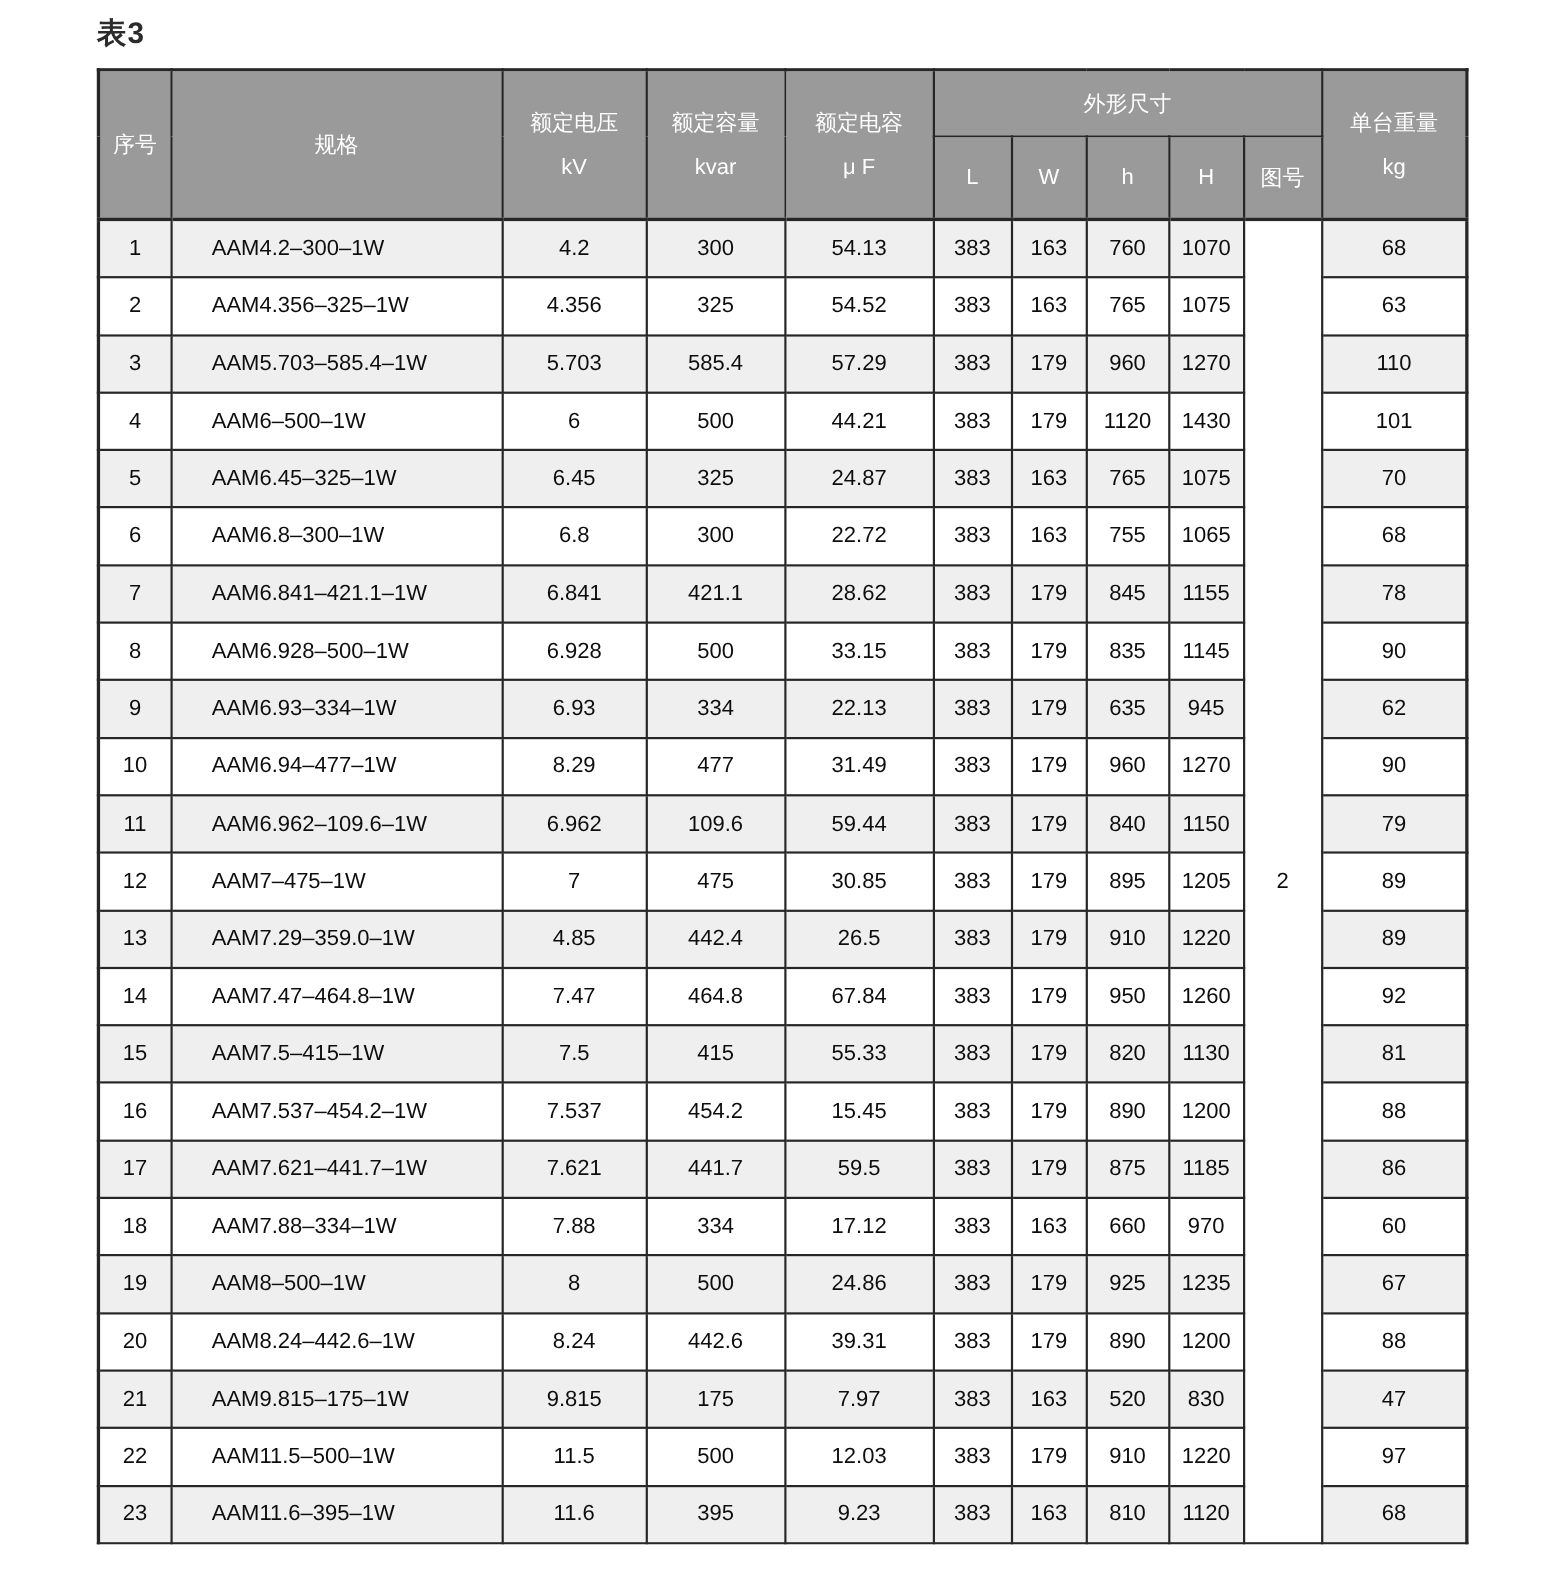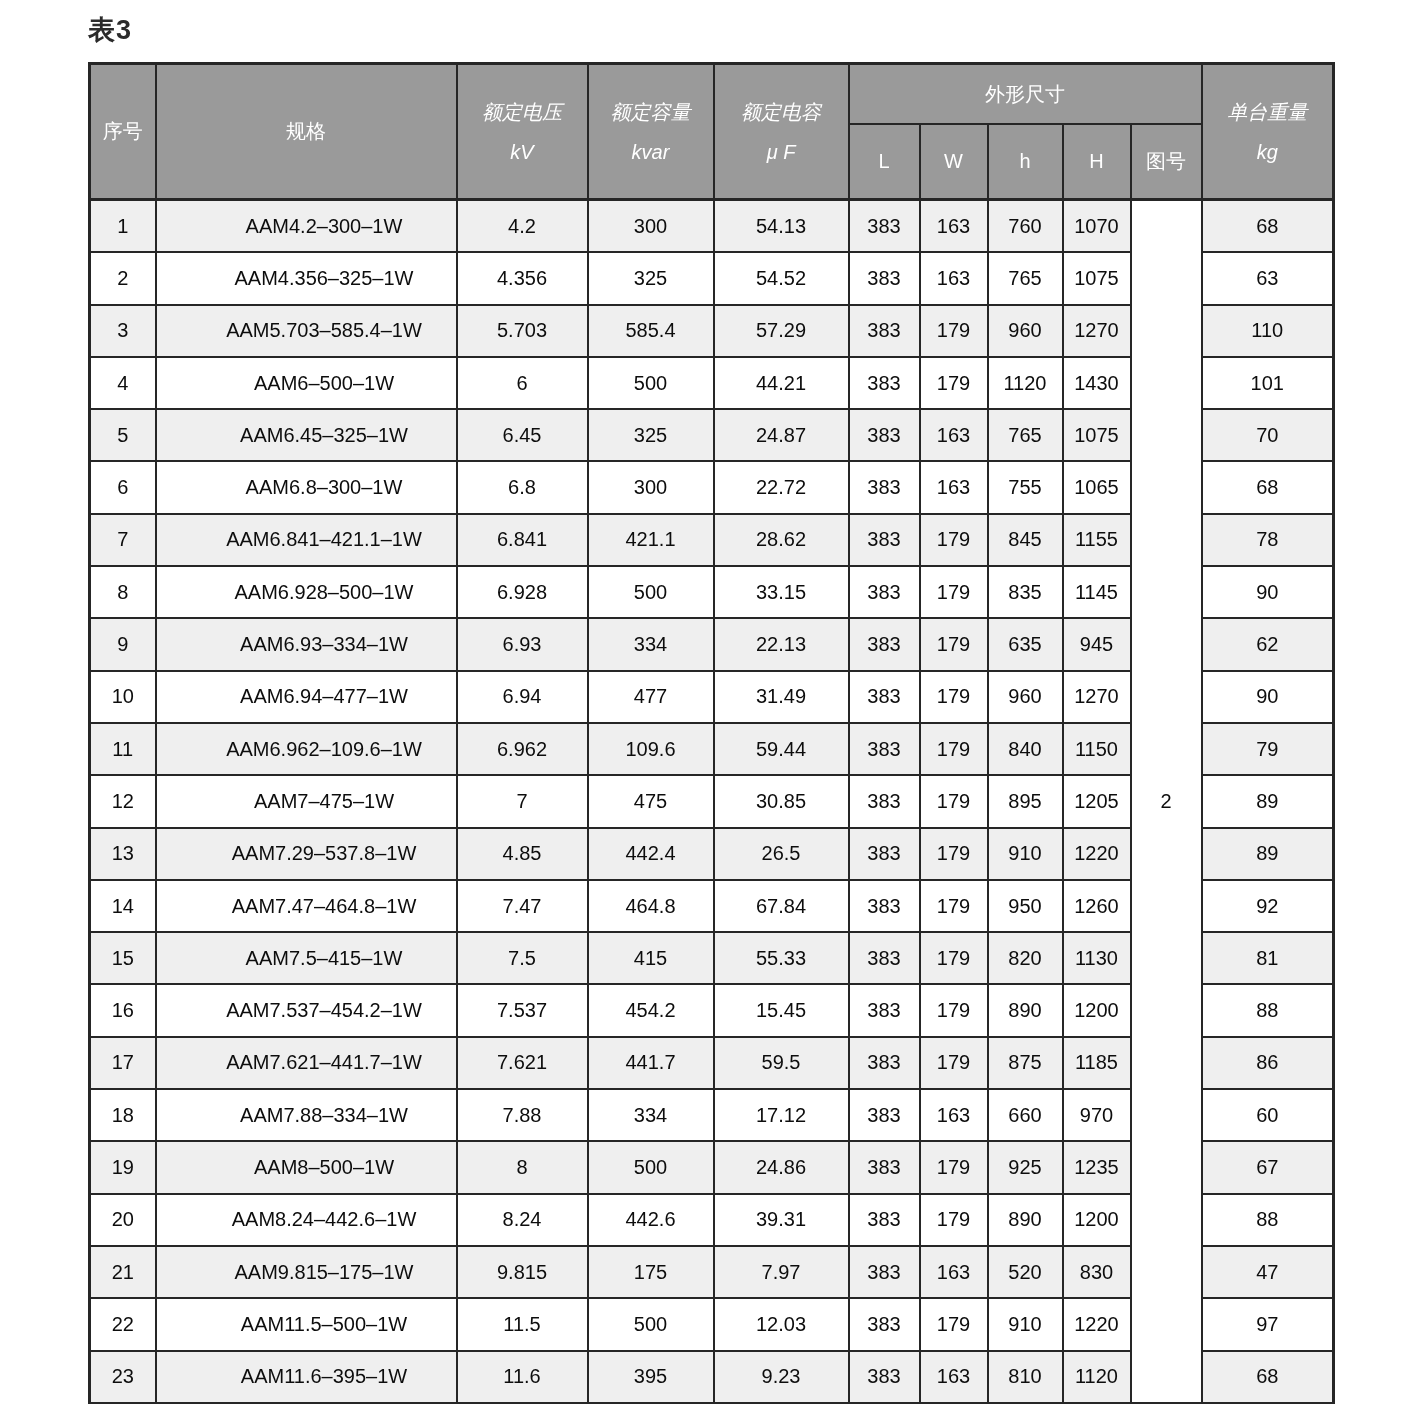--- a/index.html
+++ b/index.html
@@ -45,31 +45,31 @@
     font-weight: normal;
     font-size: 20px;
     text-align: center;
   }
   .spec-table thead th[rowspan],
   .spec-table thead tr.subhead th {
     border-bottom-width: 3px;
   }
   .dim-span { height: 58px; }
   .subhead th { height: 73px; }
-  .hline { display: block; line-height: 40px; font-style: italic; }
+  .hline { display: block; line-height: 40px; }
   .spec-table tbody td {
     height: 50.3px;
     font-size: 20px;
     color: #0d0d0d;
     text-align: center;
     background: #ffffff;
   }
   .spec-table tbody tr.shade td { background: #efefef; }
   .spec-table tbody td.spec {
-    text-align: center;
+    text-align: left;
     padding-left: 36px;
   }
   .spec-table tbody td.figure-cell {
     background: #ffffff !important;
     text-align: center;
   }
 </style>
 </head>
 <body>
 
@@ -226,21 +226,21 @@
           <td>22.13</td>
           <td>383</td>
           <td>179</td>
           <td>635</td>
           <td>945</td>
           <td>62</td>
         </tr>
         <tr>
           <td>10</td>
           <td class="spec">AAM6.94–477–1W</td>
-          <td>6.94</td>
+          <td>8.29</td>
           <td>477</td>
           <td>31.49</td>
           <td>383</td>
           <td>179</td>
           <td>960</td>
           <td>1270</td>
           <td>90</td>
         </tr>
         <tr class="shade">
           <td>11</td>
@@ -261,21 +261,21 @@
           <td>475</td>
           <td>30.85</td>
           <td>383</td>
           <td>179</td>
           <td>895</td>
           <td>1205</td>
           <td>89</td>
         </tr>
         <tr class="shade">
           <td>13</td>
-          <td class="spec">AAM7.29–537.8–1W</td>
+          <td class="spec">AAM7.29–359.0–1W</td>
           <td>4.85</td>
           <td>442.4</td>
           <td>26.5</td>
           <td>383</td>
           <td>179</td>
           <td>910</td>
           <td>1220</td>
           <td>89</td>
         </tr>
         <tr>

